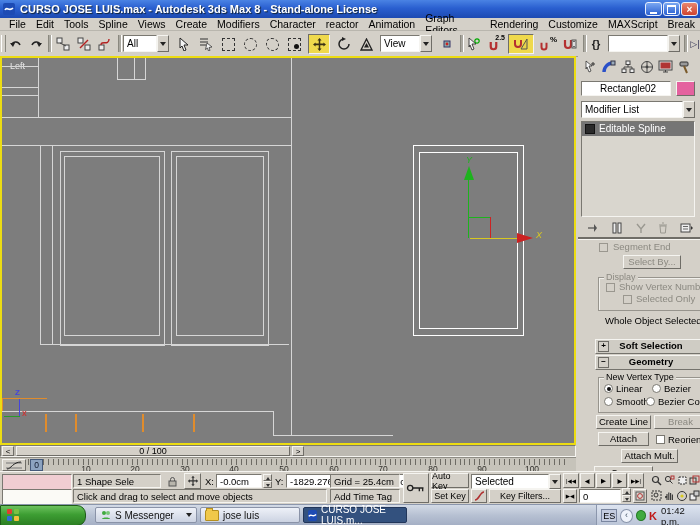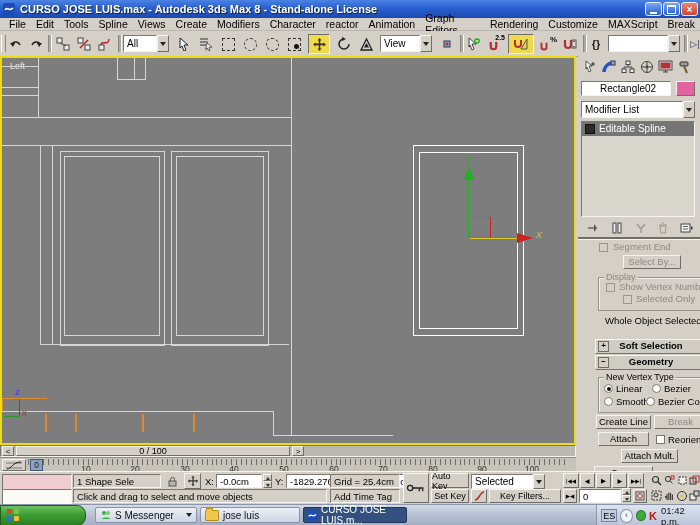--- a/index.html
+++ b/index.html
@@ -536,21 +536,21 @@
     <div class="ab sunk sfield" style="left:330px;top:2px;width:70px;height:14px;">Grid = 25.4cm</div>
 
     <div class="ab raised btn" style="left:403px;top:1px;width:26px;height:30px;">
       <svg width="20" height="12" viewBox="0 0 24 14">
           <circle cx="5" cy="7" r="3.2" fill="none" stroke="#222" stroke-width="1.6"></circle>
           <path d="M8 7h13M16 7v4M20 7v4" stroke="#222" stroke-width="1.6" fill="none"></path>
         </svg>
     </div>
     <div class="ab raised btn" style="left:431px;top:1px;width:38px;height:15px;font-size:9px;">Auto Key</div>
     <div class="ab raised btn" style="left:431px;top:17px;width:38px;height:14px;font-size:9px;">Set Key</div>
-    <div class="dropdown" style="left:471px;top:2px;width:74px;height:15px;">
+    <div class="dropdown" style="left:471px;top:2px;width:90px;height:15px;">
       <div class="val" style="line-height:13px;">Selected</div>
       <div class="arr" style="height:15px;">
           <div class="tri-d"></div>
         </div>
     </div>
     <div class="ab raised btn" style="left:471px;top:17px;width:16px;height:14px;">
       <svg width="11" height="10" viewBox="0 0 11 10">
           <path d="M1 9C5 9 6 1 10 1" stroke="#b03030" stroke-width="1.5" fill="none"></path>
         </svg>
     </div>

